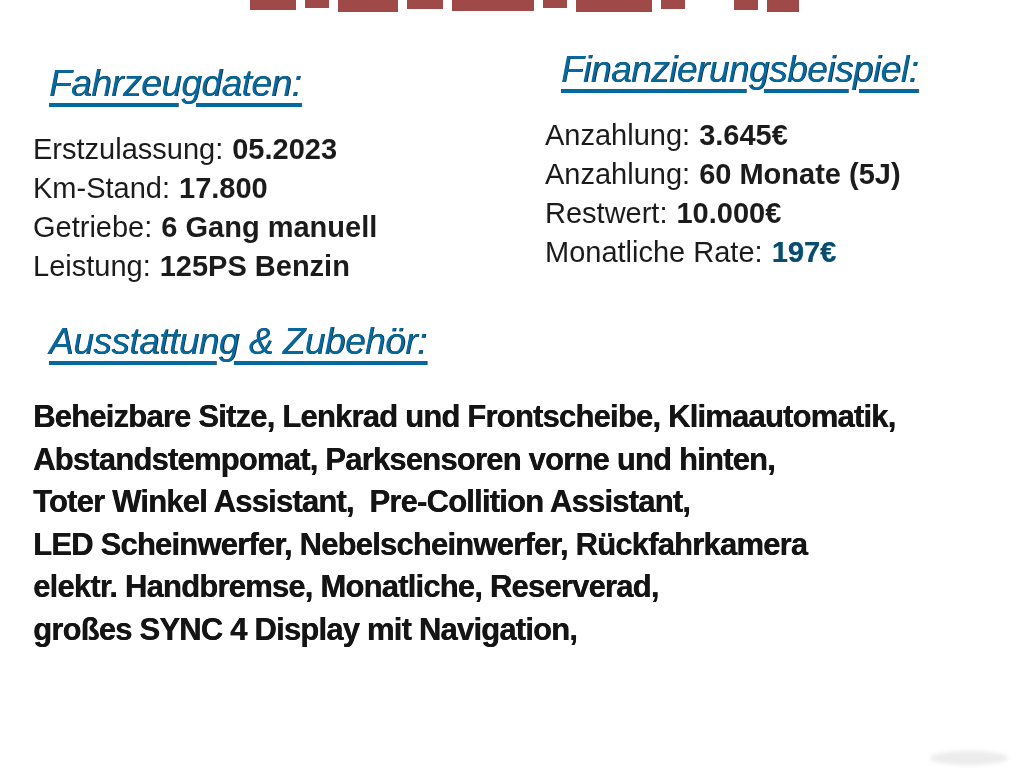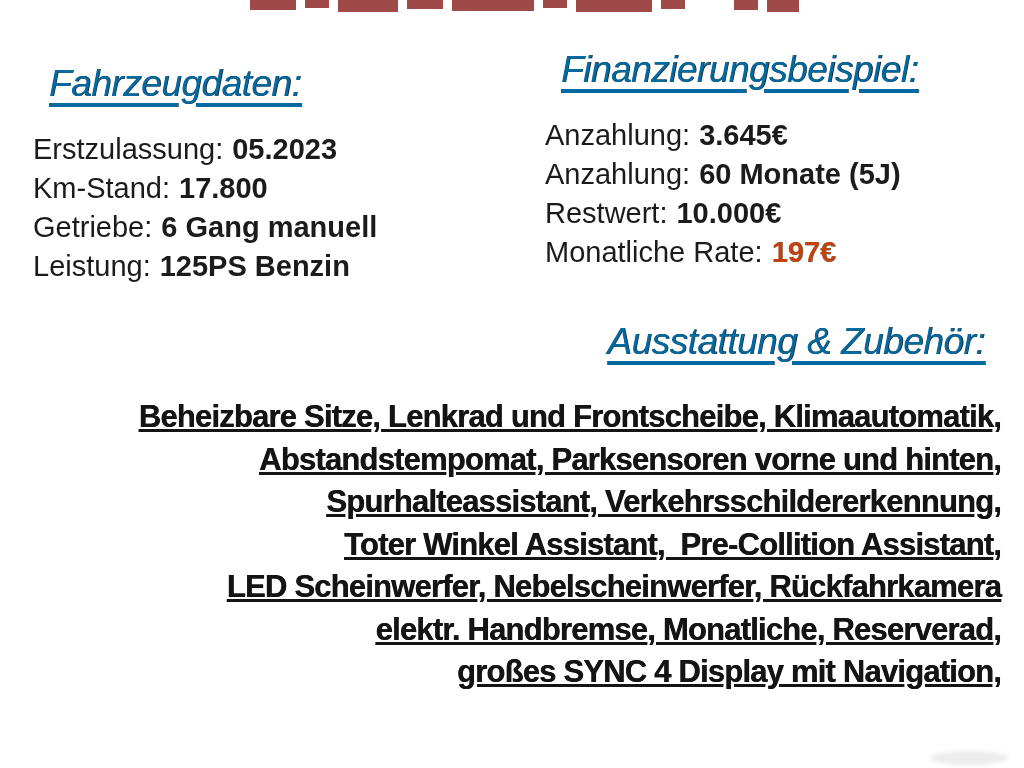--- a/index.html
+++ b/index.html
@@ -59,34 +59,33 @@
 
   .rows { margin-top: 22px; }
   .row {
     margin: 0;
     font-size: 29px;
     line-height: 39px;
     color: #1b1b1b;
   }
   .row .label { font-weight: 400; }
   .row .value { font-weight: 700; margin-left: 9px; }
-  .row .value.rate { color: #c2410c; text-shadow: 0.4px 0 0 #3a9cb8; }
+  .row .value.rate { color: #0c4a6e; text-shadow: 0.4px 0 0 #3a9cb8; }
 
-  .equipment { position: absolute; left: 33px; top: 302px; width: 968px; text-align: right; }
+  .equipment { position: absolute; left: 33px; top: 302px; width: 968px; }
   .equip-lines { margin-top: 30px; }
   .equip-line {
     margin: 0;
     font-size: 31px;
     line-height: 42.5px;
     font-weight: 700;
     letter-spacing: -0.8px;
     white-space: pre-wrap;
     color: #141414;
     text-shadow: 0.4px 0 0 #141414;
-    text-decoration: underline;
   }
 
   .corner-smudge {
     position: absolute;
     left: 930px;
     top: 751px;
     width: 78px;
     height: 14px;
     background: #ececec;
     border-radius: 50%;
@@ -145,21 +144,20 @@
         <span class="label">Monatliche Rate:</span><span class="value rate">197€</span>
       </p>
     </div>
   </section>
 
   <section class="equipment">
     <h2 class="heading">Ausstattung &amp; Zubehör:</h2>
     <div class="equip-lines">
       <p class="equip-line">Beheizbare Sitze, Lenkrad und Frontscheibe, Klimaautomatik,</p>
       <p class="equip-line">Abstandstempomat, Parksensoren vorne und hinten,</p>
-      <p class="equip-line">Spurhalteassistant, Verkehrsschildererkennung,</p>
       <p class="equip-line">Toter Winkel Assistant,  Pre-Collition Assistant,</p>
       <p class="equip-line">LED Scheinwerfer, Nebelscheinwerfer, Rückfahrkamera</p>
       <p class="equip-line">elektr. Handbremse, Monatliche, Reserverad,</p>
       <p class="equip-line">großes SYNC 4 Display mit Navigation,</p>
     </div>
   </section>
 
   <div class="corner-smudge"></div>
 
 </div>

